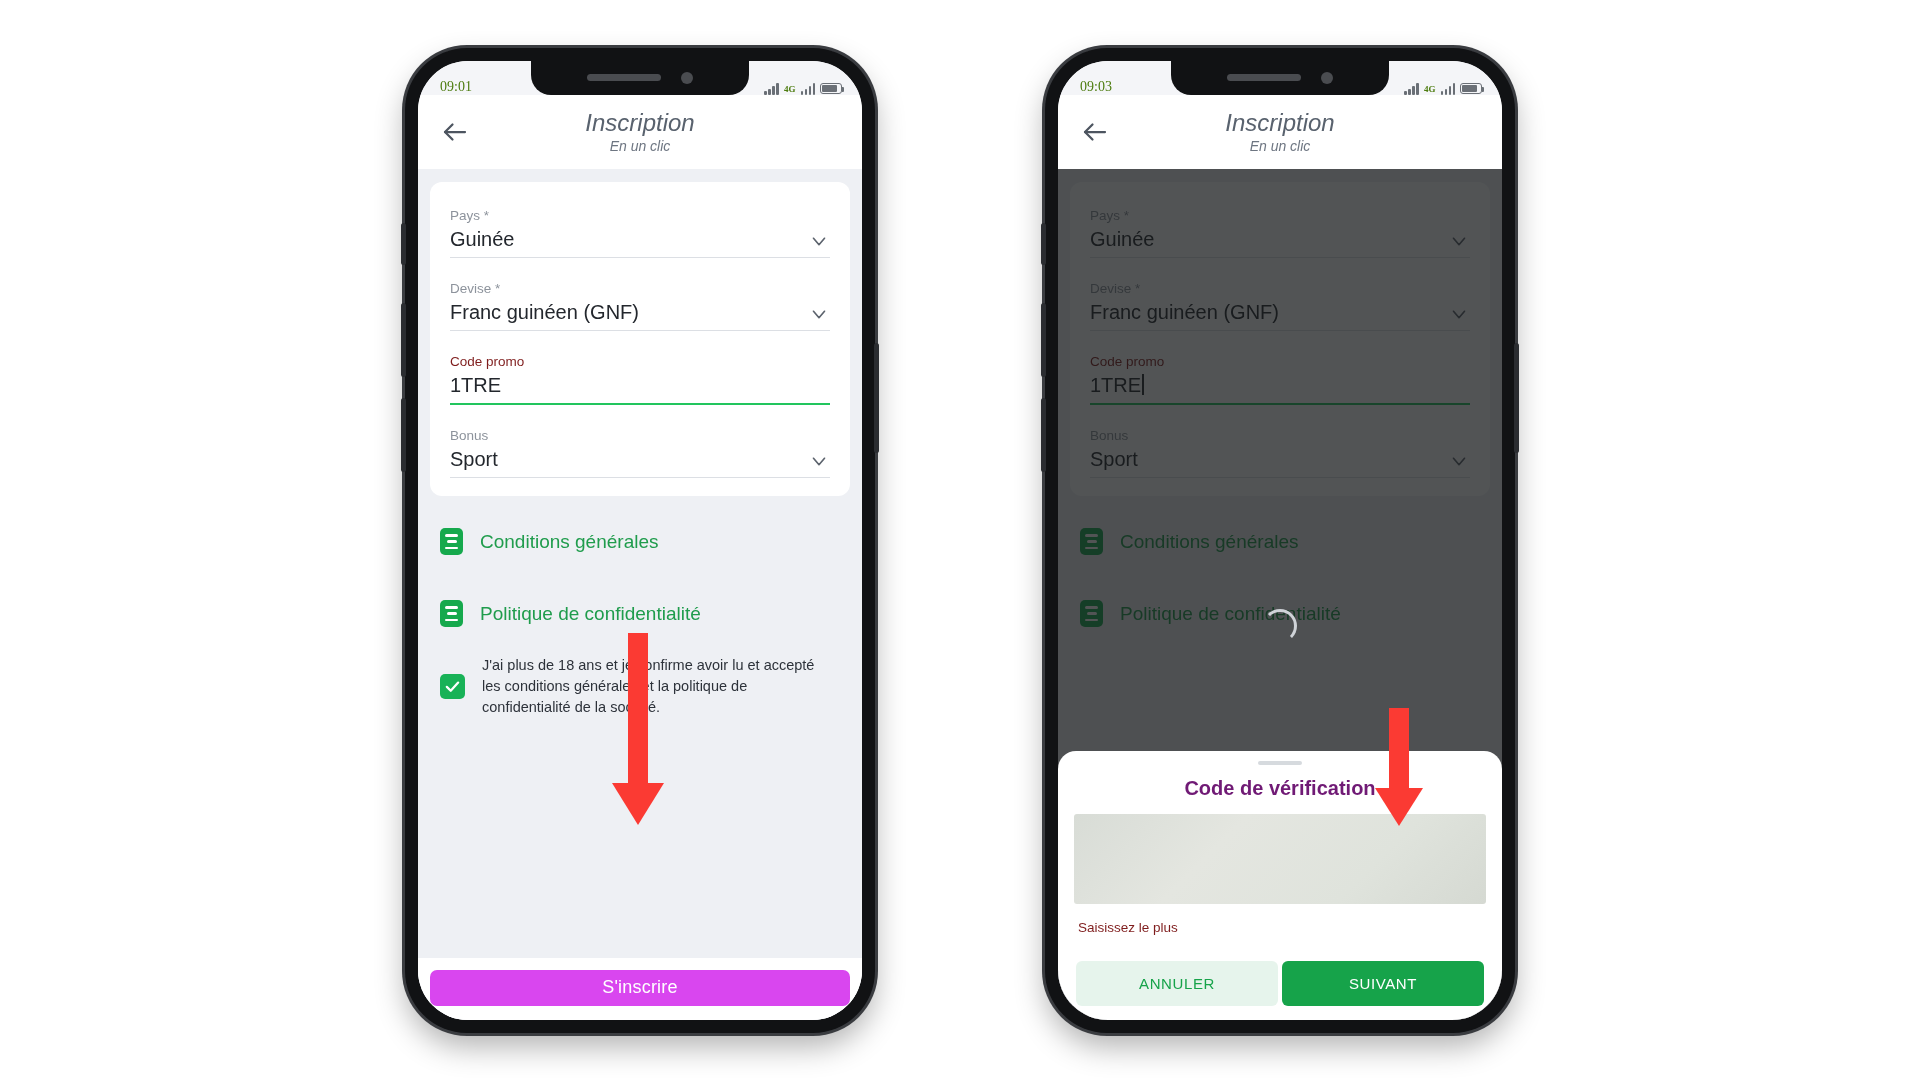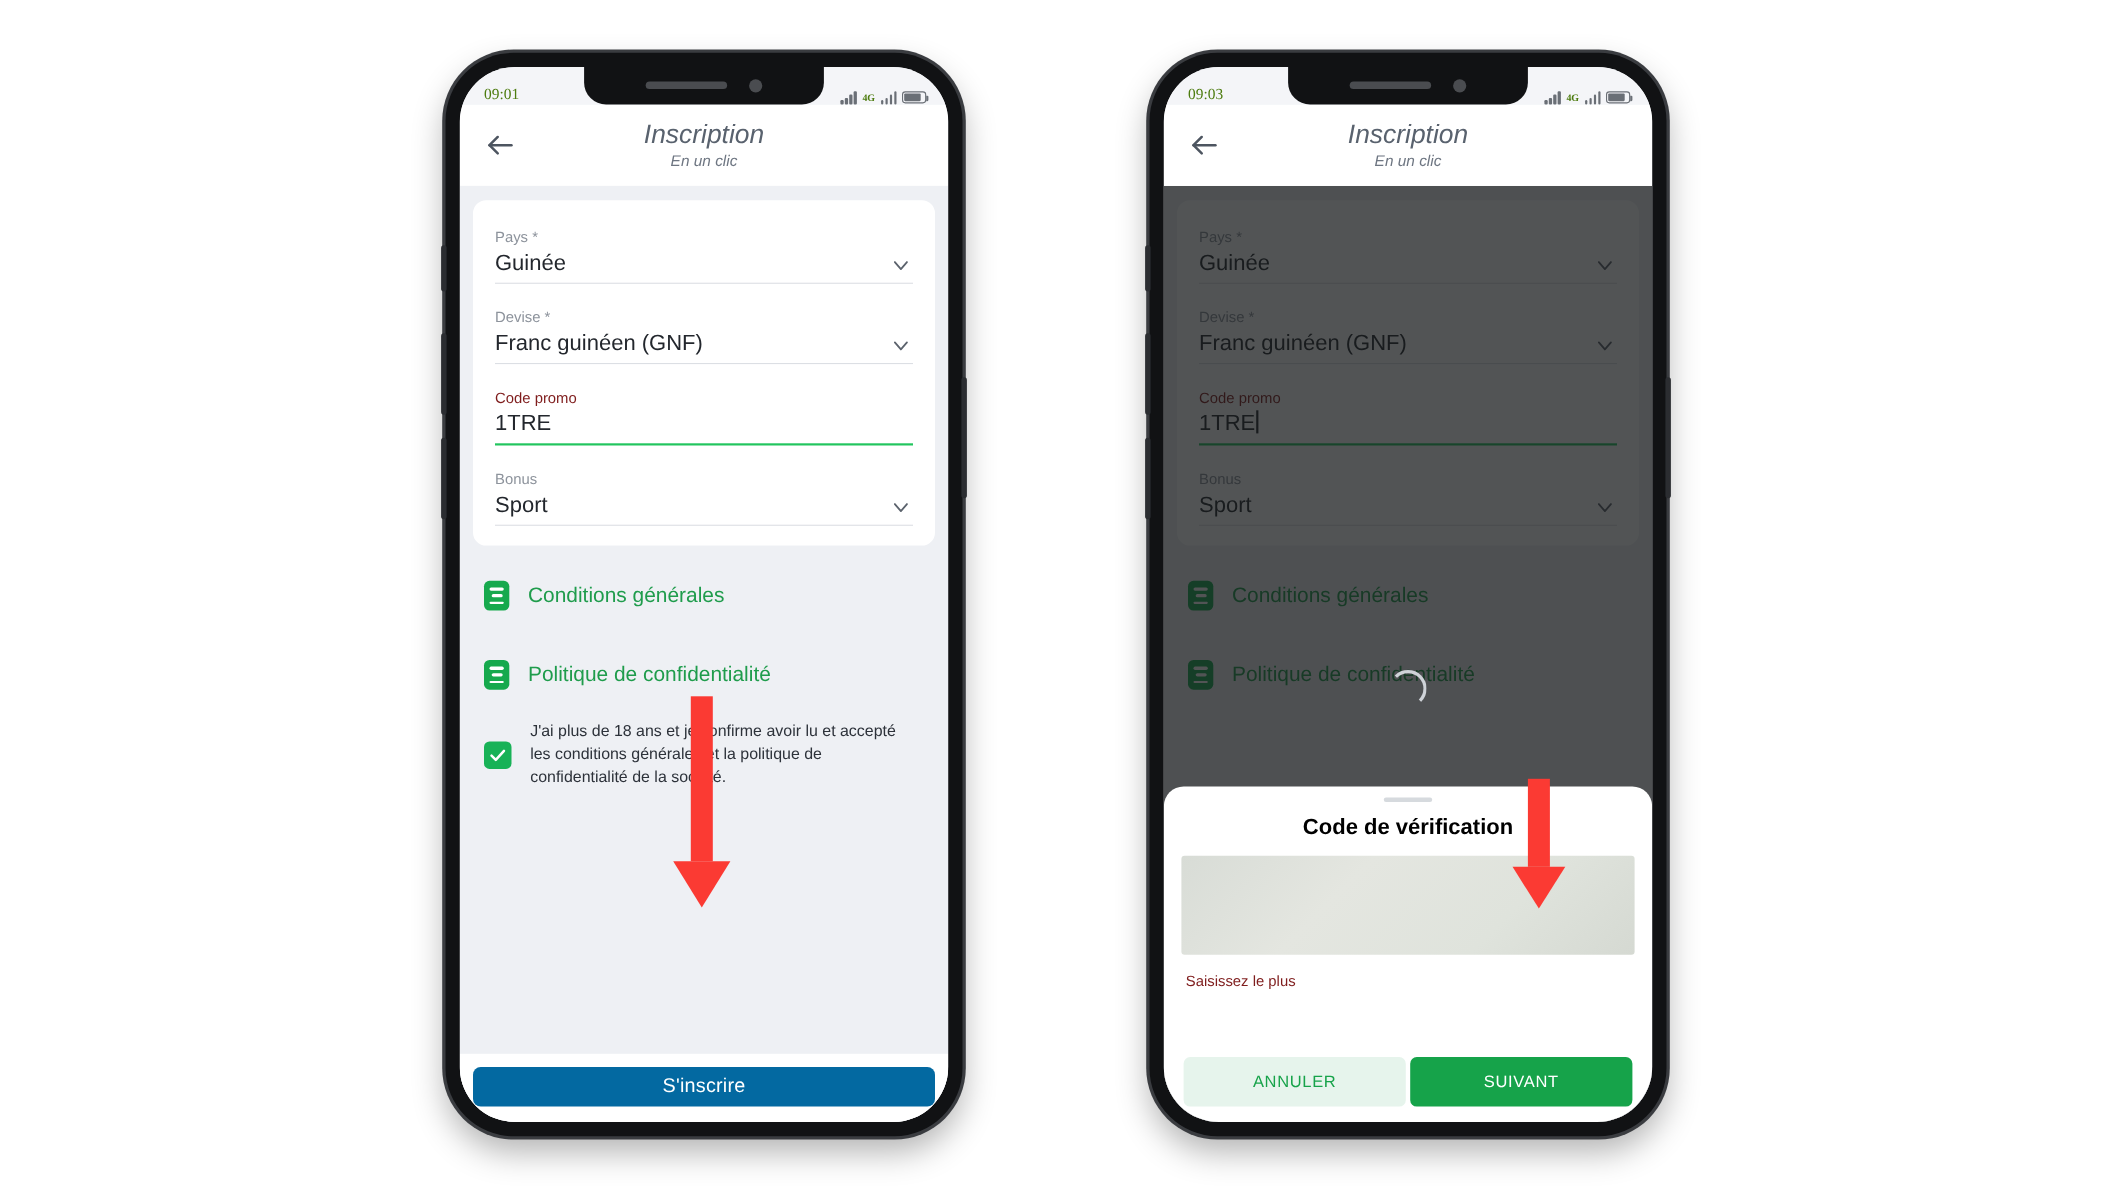--- a/index.html
+++ b/index.html
@@ -173,21 +173,21 @@
   .consent-text { font-size: 14.5px; line-height: 1.45; color: #2d323a; }
 
   
   .submit-wrap {
     margin-top: auto;
     background: #ffffff;
     padding: 12px 12px 14px 12px;
   }
   .btn-primary {
     width: 100%; height: 36px;
-    background: #0369a1; color: #ffffff;
+    background: #d946ef; color: #ffffff;
     border: none; border-radius: 7px;
     font-size: 18px; font-family: inherit; cursor: pointer;
     letter-spacing: .2px;
   }
 
   
   .dim {
     position: absolute; inset: 0;
     background: rgba(22,24,26,.74);
     z-index: 20;
@@ -203,21 +203,21 @@
   }
   .sheet {
     position: absolute; z-index: 30;
     left: 0; right: 0; bottom: 0;
     background: #ffffff;
     border-top-left-radius: 18px;
     border-top-right-radius: 18px;
     padding: 10px 16px 14px 16px;
   }
   .grabber { width: 44px; height: 4px; background: #d6dade; border-radius: 3px; margin: 0 auto 12px auto; }
-  .sheet-title { text-align: center; font-size: 20px; font-weight: bold; color: #000000; margin-bottom: 14px; }
+  .sheet-title { text-align: center; font-size: 20px; font-weight: bold; color: #701a75; margin-bottom: 14px; }
   .captcha {
     height: 90px; border-radius: 3px;
     background: linear-gradient(135deg,#d8dcd6 0%,#e4e6e0 35%,#dfe3dc 70%,#d5d9d2 100%);
     display: flex; align-items: center; justify-content: center;
     overflow: hidden; position: relative;
   }
   .captcha-txt {
     font-family: "DejaVu Sans", sans-serif;
     font-size: 62px; font-weight: bold; letter-spacing: 1px;
     background: linear-gradient(100deg,#1c2f7a 0%,#25603f 22%,#132a74 45%,#1d3b86 62%,#21724a 80%,#1b3282 100%);
@@ -225,21 +225,21 @@
     filter: blur(.6px);
   }
   .captcha-txt span { display: inline-block; }
   .captcha-txt span:nth-child(1) { transform: rotate(-3deg) translateY(2px); }
   .captcha-txt span:nth-child(2) { transform: rotate(4deg) translateY(-2px) scale(1.05); }
   .captcha-txt span:nth-child(3) { transform: rotate(-2deg) translateY(3px) scale(1.08); }
   .captcha-txt span:nth-child(4) { transform: rotate(5deg) translateY(-1px); }
   .captcha-txt span:nth-child(5) { transform: rotate(-4deg) translateY(2px); }
   .captcha-txt span:nth-child(6) { transform: rotate(3deg) translateY(-3px); }
   .sheet-field { padding: 16px 4px 0 4px; }
-  .sheet-actions { display: flex; gap: 4px; padding: 24px 2px 0 2px; margin-top: 36px; }
+  .sheet-actions { display: flex; gap: 4px; padding: 24px 2px 0 2px; }
   .btn-ghost {
     flex: 1 1 0; height: 45px;
     background: #e6f4ec; color: #17a34a;
     border: none; border-radius: 6px;
     font-size: 15px; font-family: inherit; letter-spacing: .6px; cursor: pointer;
   }
   .btn-next {
     flex: 1 1 0; height: 45px;
     background: #16a34a; color: #ffffff;
     border: none; border-radius: 6px;

